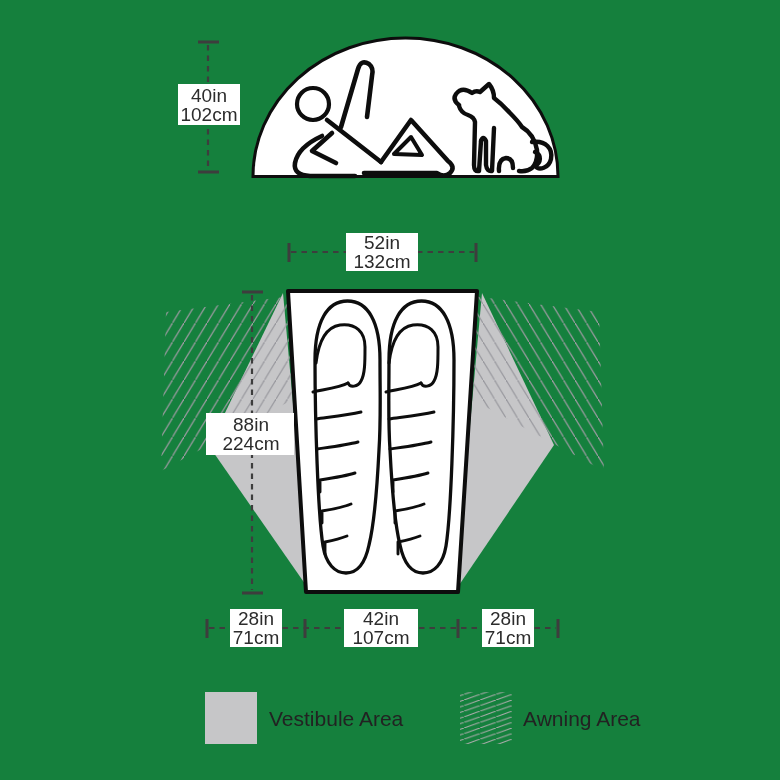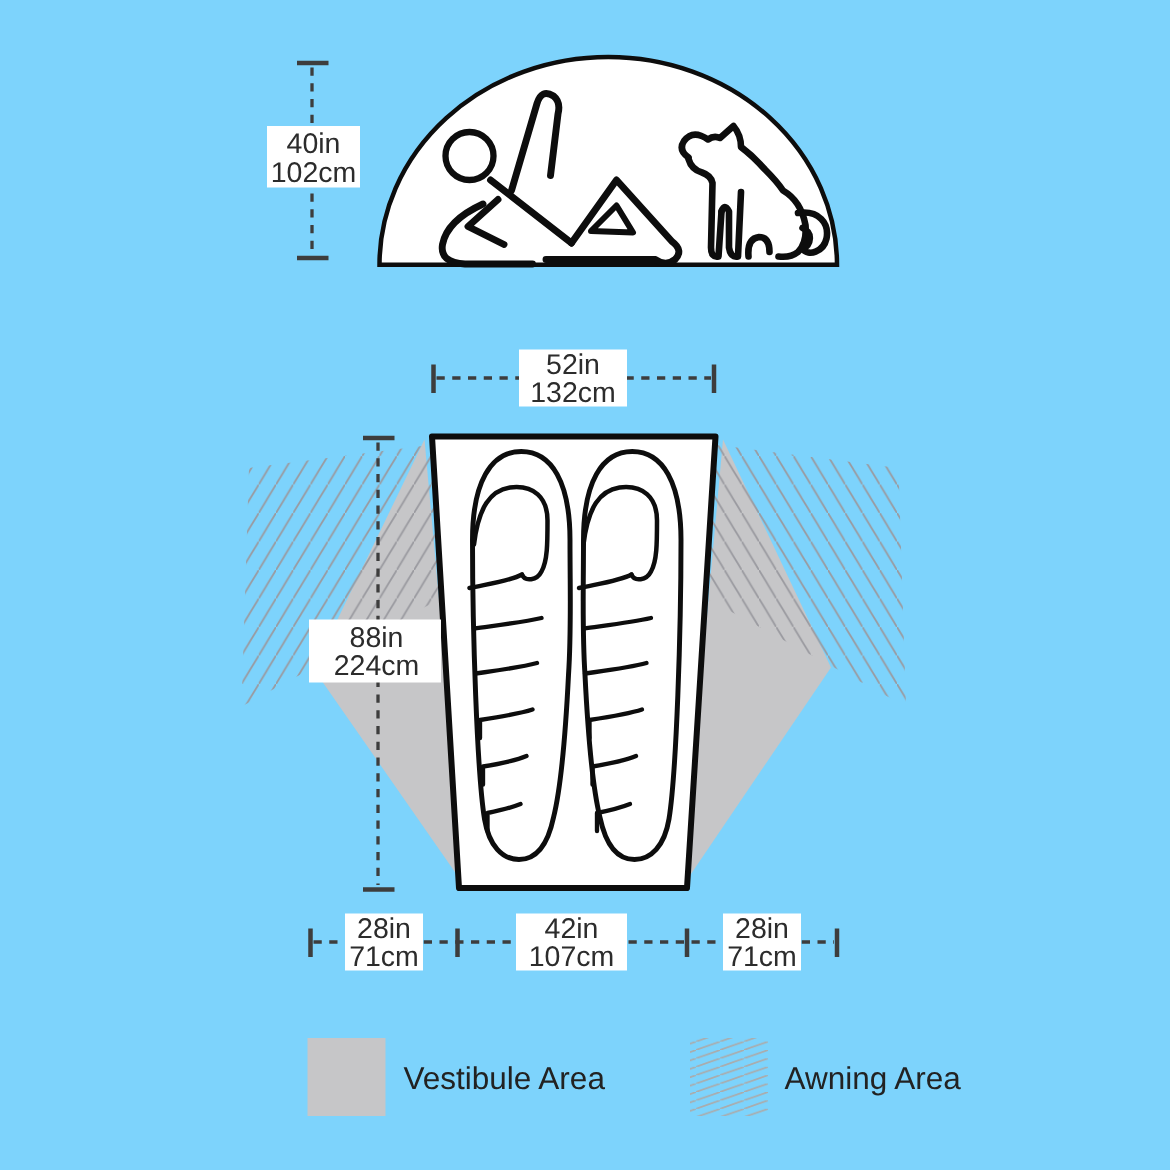--- a/index.html
+++ b/index.html
@@ -1,16 +1,16 @@
 <!DOCTYPE html>
 <html><head>
 <meta charset="utf-8">
 <style>
   html,body{margin:0;padding:0;background:#ffffff;}
-  .canvas{position:relative;width:780px;height:780px;background:#7dd3fc;overflow:hidden;
+  .canvas{position:relative;width:780px;height:780px;background:#15803d;overflow:hidden;
           font-family:"Liberation Sans","DejaVu Sans",sans-serif;}
   svg{position:absolute;left:0;top:0;}
   .dim-text{font-family:"Liberation Sans","DejaVu Sans",sans-serif;font-size:19px;fill:#2c2c2c;}
   .legend-text{font-family:"Liberation Sans","DejaVu Sans",sans-serif;font-size:21px;fill:#222222;}
 </style>
 </head>
 <body>
 
 <div class="canvas">
 <svg width="780" height="780" viewBox="0 0 780 780">

